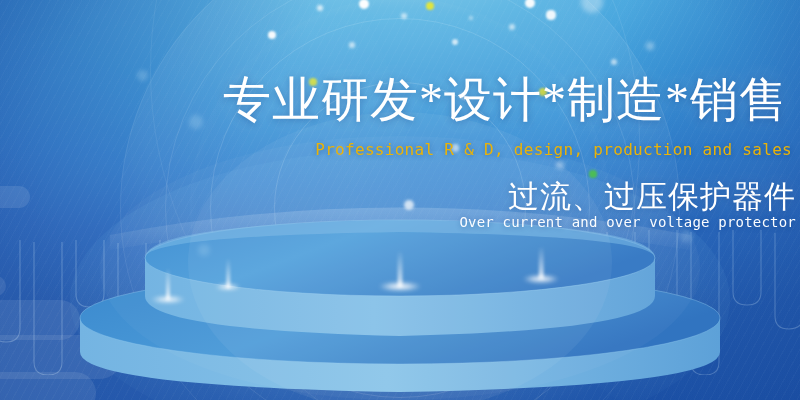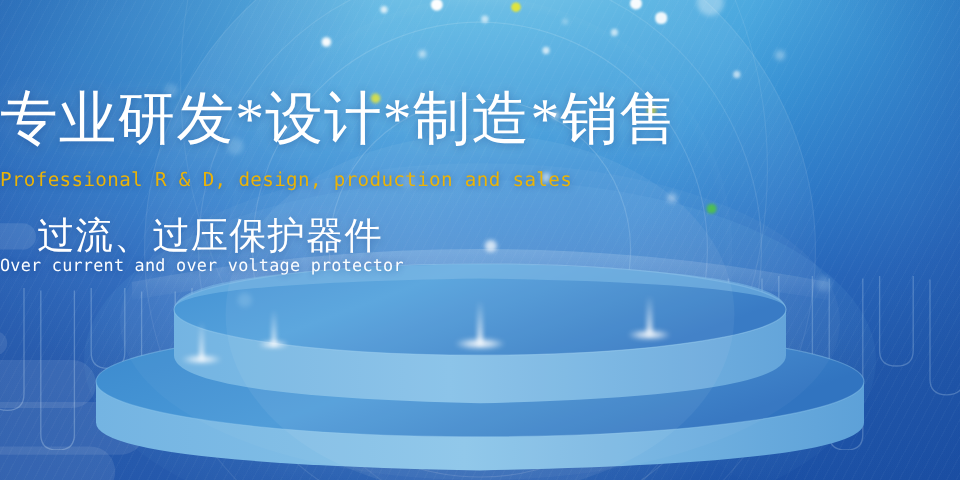--- a/index.html
+++ b/index.html
@@ -109,21 +109,21 @@
     background:radial-gradient(ellipse at 50% 50%, rgba(255,255,255,.98) 0%, rgba(255,255,255,.72) 34%, rgba(255,255,255,.22) 64%, rgba(255,255,255,0) 100%);
     filter:blur(2.2px);
   }
 
   
   .dot{ position:absolute; border-radius:50%; }
 
   
   .copy{
     position:absolute; left:0; top:0; width:800px; height:400px;
-    text-align:left;
+    text-align:right;
   }
   .line-cn1{
     position:absolute; left:0; right:0; top:74px;
     font-family:"Liberation Serif","DejaVu Serif",serif;
     font-size:48px; line-height:52px;
     letter-spacing:1px;
     color:#ffffff;
     text-shadow:0 1px 7px rgba(12,58,130,.42), 0 0 22px rgba(255,255,255,.22);
     white-space:nowrap;
     padding-right:12px;
@@ -150,21 +150,21 @@
     margin-left:31px;
   }
   .line-en2{
     position:absolute; left:0; right:0; top:213px;
     font-family:"DejaVu Sans Mono","Liberation Mono",monospace;
     font-size:14px; line-height:19px;
     letter-spacing:.2px;
     color:#fbfdff;
     text-shadow:0 1px 5px rgba(12,58,130,.42);
     white-space:nowrap;
-    padding-right:20px;
+    padding-right:4px;
   }
 </style>
 </head>
 <body>
 
 <div class="stage">
 
   <div class="bg-base"></div>
   <div class="bg-diag"></div>
   <div class="bg-vig"></div>

